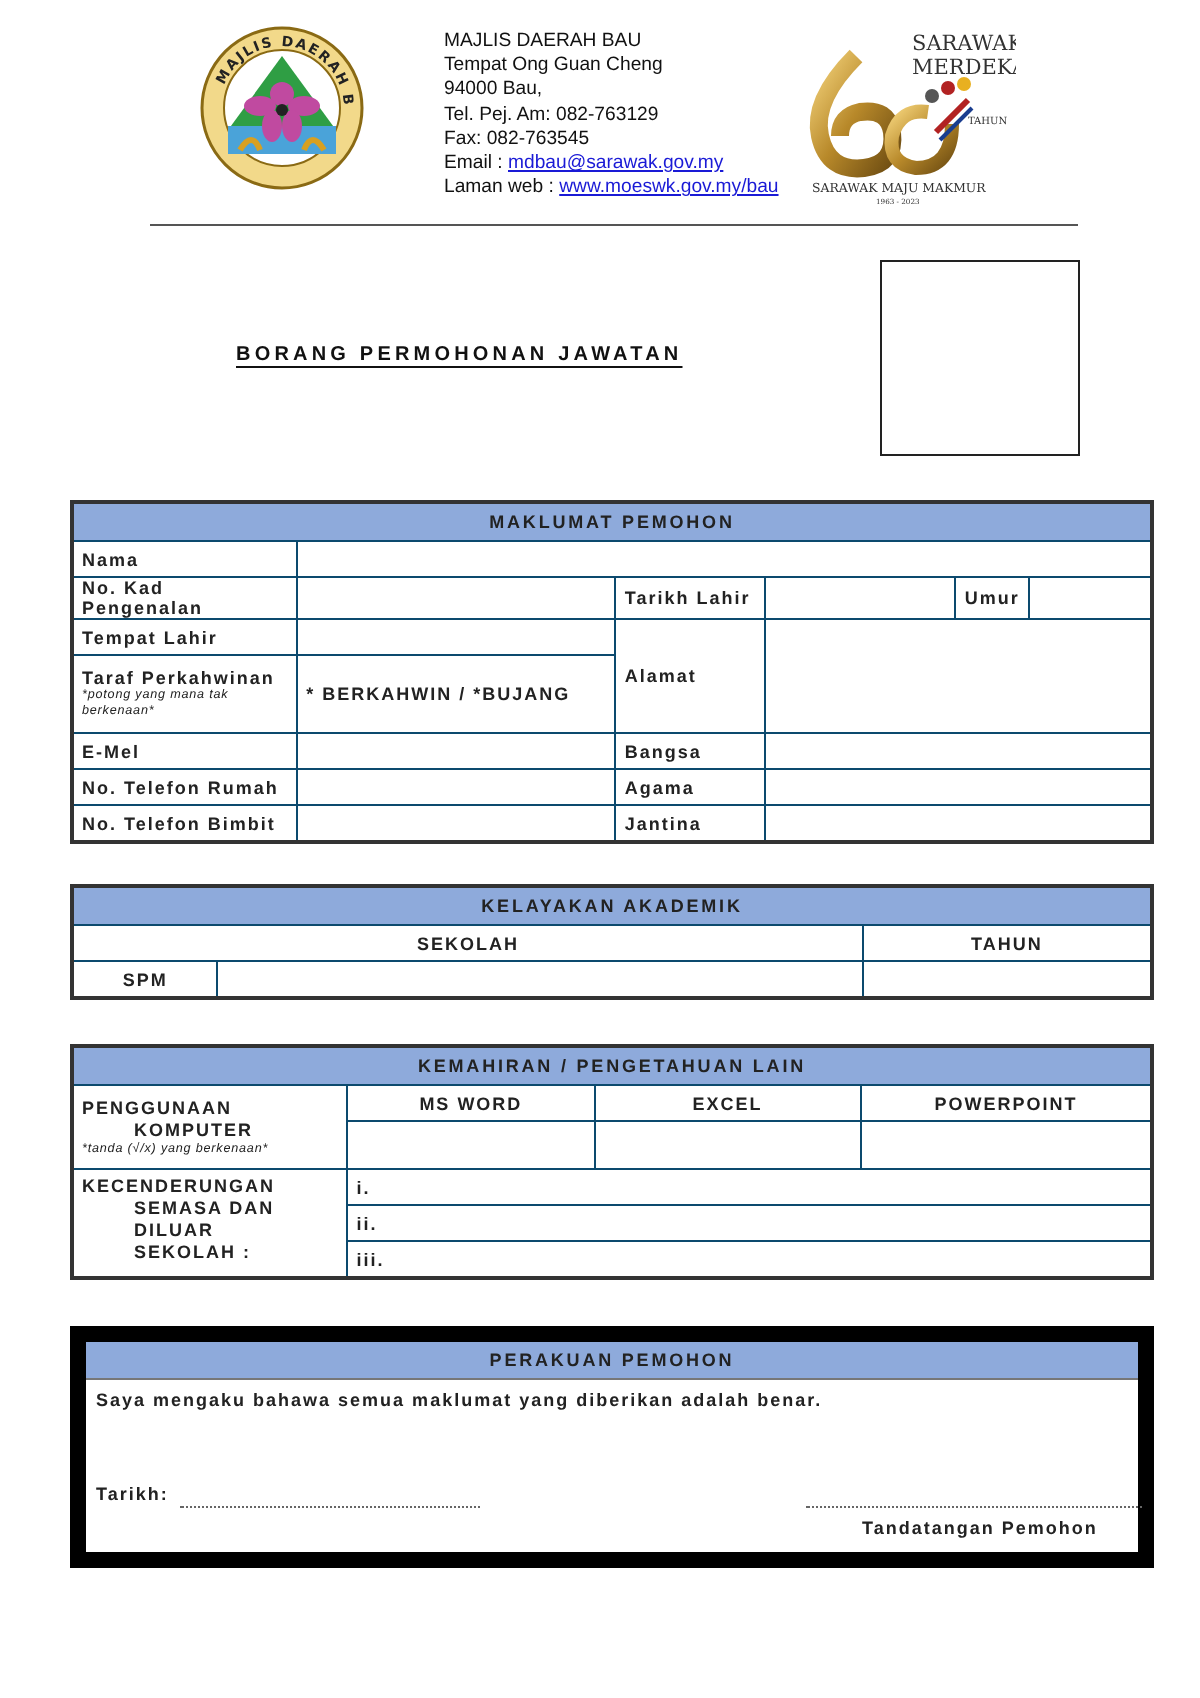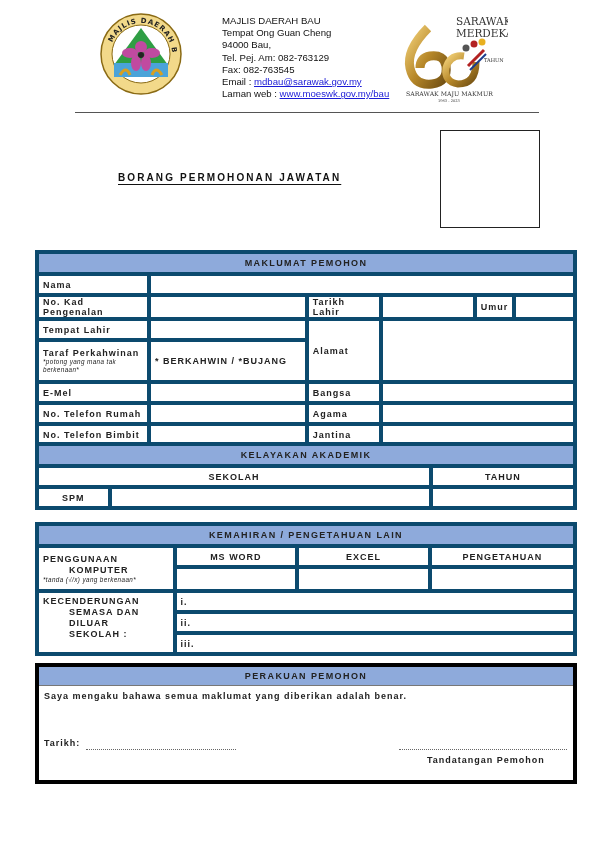--- a/index.html
+++ b/index.html
@@ -11,21 +11,21 @@
   .addr { left:222px; top:15px; font-size:9.6px; line-height:12.2px; color:#111; font-family:"Liberation Sans", sans-serif; }
   .addr a { color:#1a1ad6; text-decoration:underline;margin-top:13px; }
   .logo-right { left:398px; top:10px; width:110px; height:92px; }
   .rule { left:75px; top:112px; width:464px; height:1px; background:#555; }
   .title { left:118px; top:172px; font-size:10px; font-weight:bold; letter-spacing:2.1px;
            text-decoration:underline; text-underline-offset:3px; }
   .photo { left:440px; top:130px; width:100px; height:98px; border:1.5px solid #222; box-sizing:border-box; }
   
   table.form { position:absolute; border-collapse:collapse; border:2px solid #333;
                font-size:9px; letter-spacing:1px; font-weight:bold; color:#222; }
-  table.form td { border:4px solid #0c4a6e; padding:0 4px; height:17px; vertical-align:middle; }
+  table.form td { border:1px solid #0c4a6e; padding:0 4px; height:17px; vertical-align:middle; }
   .sec-head { background:#8eaadb; text-align:center; height:18px !important; letter-spacing:1.4px; }
   .center { text-align:center;margin-top:44px; }
   .note { font-size:6.3px; font-style:italic; font-weight:normal; letter-spacing:0.4px; line-height:8px; }
 </style>
 </head>
 <body>
 
 <div class="abs logo-left">
   <svg width="82" height="82" viewBox="0 0 82 82">
     <circle cx="41" cy="41" r="40" fill="#f2d98a" stroke="#8a6a14" stroke-width="1.5"></circle>
@@ -181,21 +181,21 @@
         <td colspan="4" class="sec-head">KEMAHIRAN / PENGETAHUAN LAIN</td>
       </tr>
   <tr>
     <td rowspan="2" style="line-height:11px; padding-top:2px; padding-bottom:2px;">
       <div>PENGGUNAAN</div>
       <div style="padding-left:26px">KOMPUTER</div>
       <div class="note">*tanda (√/x) yang berkenaan*</div>
     </td>
     <td class="center">MS WORD</td>
     <td class="center">EXCEL</td>
-    <td class="center">PENGETAHUAN</td>
+    <td class="center">POWERPOINT</td>
   </tr>
   <tr style="height:24px">
     <td></td>
     <td></td>
     <td></td>
   </tr>
   <tr>
     <td rowspan="3" style="line-height:11px; vertical-align:top; padding-top:3px;">
       <div>KECENDERUNGAN</div>
       <div style="padding-left:26px">SEMASA DAN</div>
@@ -206,20 +206,20 @@
   </tr>
   <tr>
         <td colspan="3">ii.</td>
       </tr>
   <tr>
         <td colspan="3">iii.</td>
       </tr>
 </tbody>
   </table>
 
-<div class="abs" style="left:35px; top:663px; width:542px; height:121px; border:4px solid #000000; box-sizing:border-box; font-size:9px; font-weight:bold; letter-spacing:1px; color:#222;">
+<div class="abs" style="left:35px; top:663px; width:542px; height:121px; border:8px solid #000000; box-sizing:border-box; font-size:9px; font-weight:bold; letter-spacing:1px; color:#222;">
   <div style="background:#8eaadb; height:18px; line-height:18px; text-align:center; border-bottom:1px solid #777; letter-spacing:1.4px;">PERAKUAN PEMOHON</div>
   <div style="position:absolute; left:5px; top:24px;">Saya mengaku bahawa semua maklumat yang diberikan adalah benar.</div>
   <div style="position:absolute; left:5px; top:71px;">Tarikh:</div>
   <div style="position:absolute; left:47px; top:82px; width:150px; border-bottom:1px dotted #666;"></div>
   <div style="position:absolute; left:360px; top:82px; width:168px; border-bottom:1px dotted #666;"></div>
   <div style="position:absolute; left:388px; top:88px;">Tandatangan Pemohon</div>
 </div>
 
 </body></html>

